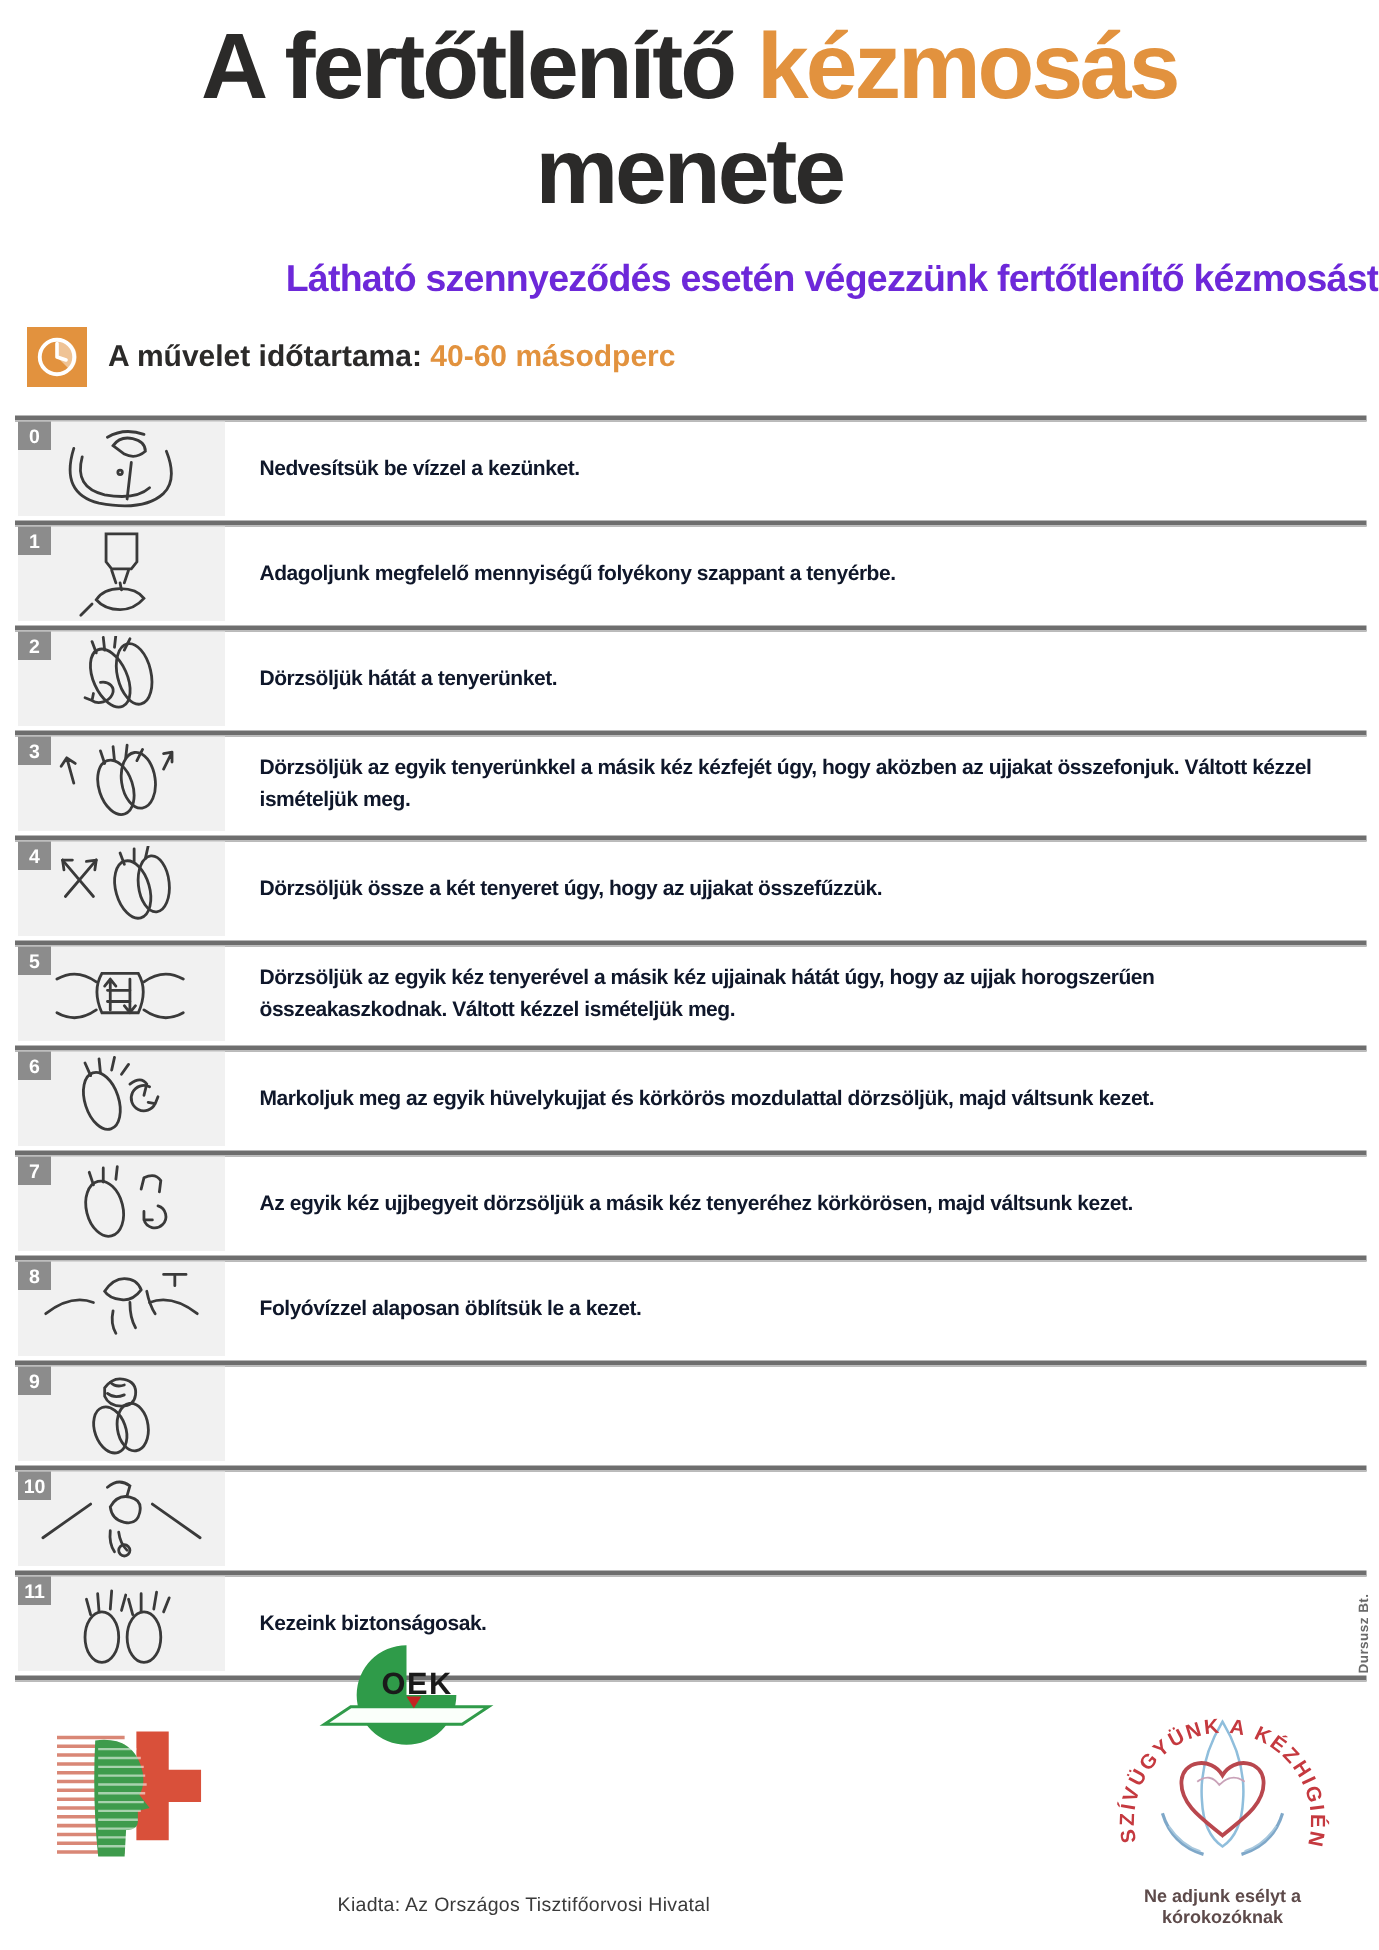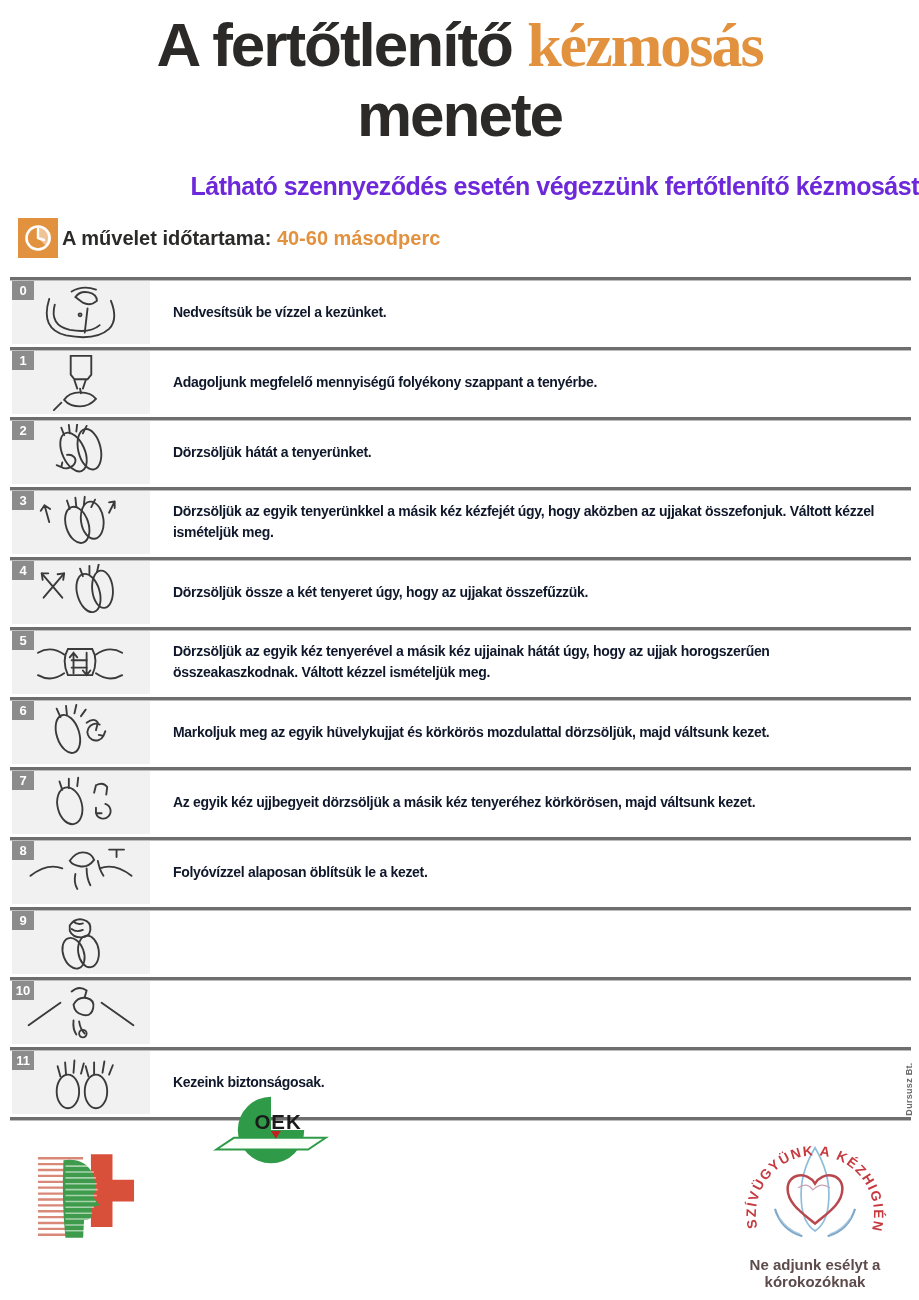--- a/index.html
+++ b/index.html
@@ -5,27 +5,27 @@
   html,body{margin:0;padding:0;background:#fff;}
   .poster{
     position:relative;width:919px;height:1300px;background:#ffffff;
     font-family:"Liberation Sans","DejaVu Sans",sans-serif;overflow:hidden;
   }
   
   .title{
     position:absolute;top:10px;left:0;width:100%;text-align:center;
     font-size:62px;font-weight:700;letter-spacing:-2px;line-height:1.13;color:#2b2a29;
   }
-  .title .accent{color:#e2923e;font-family:Liberation Serif, serif;}
+  .title .accent{color:#e2923e;}
   .subtitle{
     position:absolute;top:172px;left:0;width:100%;text-align:right;
     font-size:25px;font-weight:700;letter-spacing:-0.5px;color:#6d28d9;
   }
   .duration{
-    position:absolute;top:218px;left:18px;display:flex;align-items:center;gap:4px;justify-content:space-between;
+    position:absolute;top:218px;left:18px;display:flex;align-items:center;gap:14px;justify-content:space-between;
   }
   .clock-box{width:40px;height:40px;flex:0 0 auto;}
   .duration-text{font-size:20px;font-weight:700;color:#2b2a29;}
   .duration-text .accent{color:#e2923e;}
   
   .steps{position:absolute;top:277px;left:0;width:100%;}
   .step-row{position:relative;height:70px;}
   .row-bar{position:absolute;top:0;left:10px;right:8px;height:3px;background:#6e6e6e;border-bottom:1px solid #bdbdbd;}
   .illus{
     position:absolute;top:4px;left:12px;width:138px;height:63px;background:#f1f1f1;
@@ -46,21 +46,21 @@
     position:absolute;top:1084px;right:-23px;width:66px;text-align:center;
     transform:rotate(-90deg);font-size:9px;font-weight:700;color:#6a6a6a;letter-spacing:0.3px;
   }
   
   .logo{position:absolute;}
   .logo-antsz{top:1150px;left:38px;}
   .logo-oek{top:1087px;left:212px;}
   .logo-who{top:1155px;left:410px;display:flex;align-items:center;gap:16px;}
   .who-text{font-size:28px;line-height:1.06;font-weight:700;color:#4b92c6;letter-spacing:-0.8px;}
   .logo-hygiene{top:1133px;left:742px;width:146px;text-align:center;}
-  .hygiene-caption{margin-top:1px;font-size:15px;font-weight:700;color:#5d4a4a;letter-spacing:0;}
+  .hygiene-caption{margin-top:1px;font-size:12px;font-weight:700;color:#5d4a4a;letter-spacing:0;}
   .published{
     position:absolute;top:1262px;left:0;width:76%;text-align:center;
     font-size:13px;color:#3a3a3a;letter-spacing:0.2px;
   }
   .icon-svg{display:block;}
 </style>
 </head>
 <body>
 
 <div class="poster">
@@ -317,14 +317,15 @@
       <path d="M34 80 q8 12 20 16 M102 80 q-8 12 -20 16" fill="none" stroke="#a8c8de" stroke-width="1.2"></path>
       <path d="M68 48 C 61 36 42 38 42 53 C 42 67 56 76 68 86 C 80 76 94 67 94 53 C 94 38 75 36 68 48 Z" fill="none" stroke="#b9474e" stroke-width="2.4"></path>
       <path d="M52 52 q8 -6 14 2 q8 -8 16 -2" fill="none" stroke="#c9a2b8" stroke-width="1.2"></path>
       <text font-size="13" font-weight="bold" fill="#c5393f" letter-spacing="1.5" font-family="Liberation Sans, sans-serif">
         <textPath href="#hyArc" startOffset="1%">SZÍVÜGYÜNK A KÉZHIGIÉNE</textPath>
       </text>
     </svg>
     <div class="hygiene-caption">Ne adjunk esélyt a kórokozóknak</div>
   </div>
 
+  <div class="published">Kiadta: Az Országos Tisztifőorvosi Hivatal</div>
 
 </div>
 
 </body></html>

